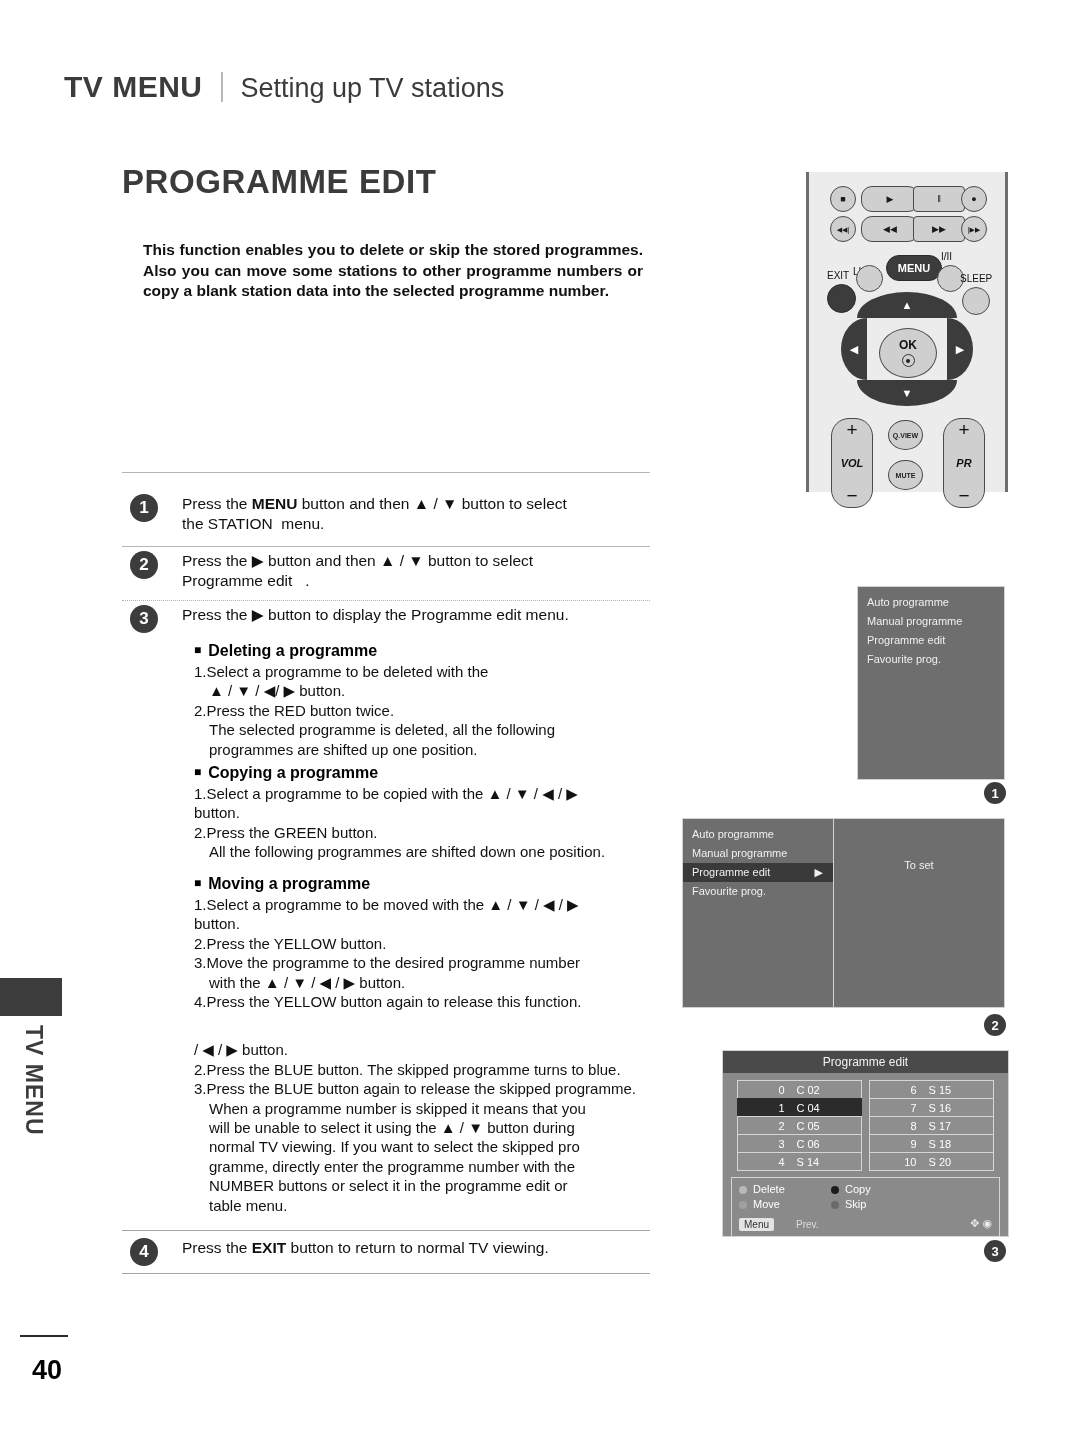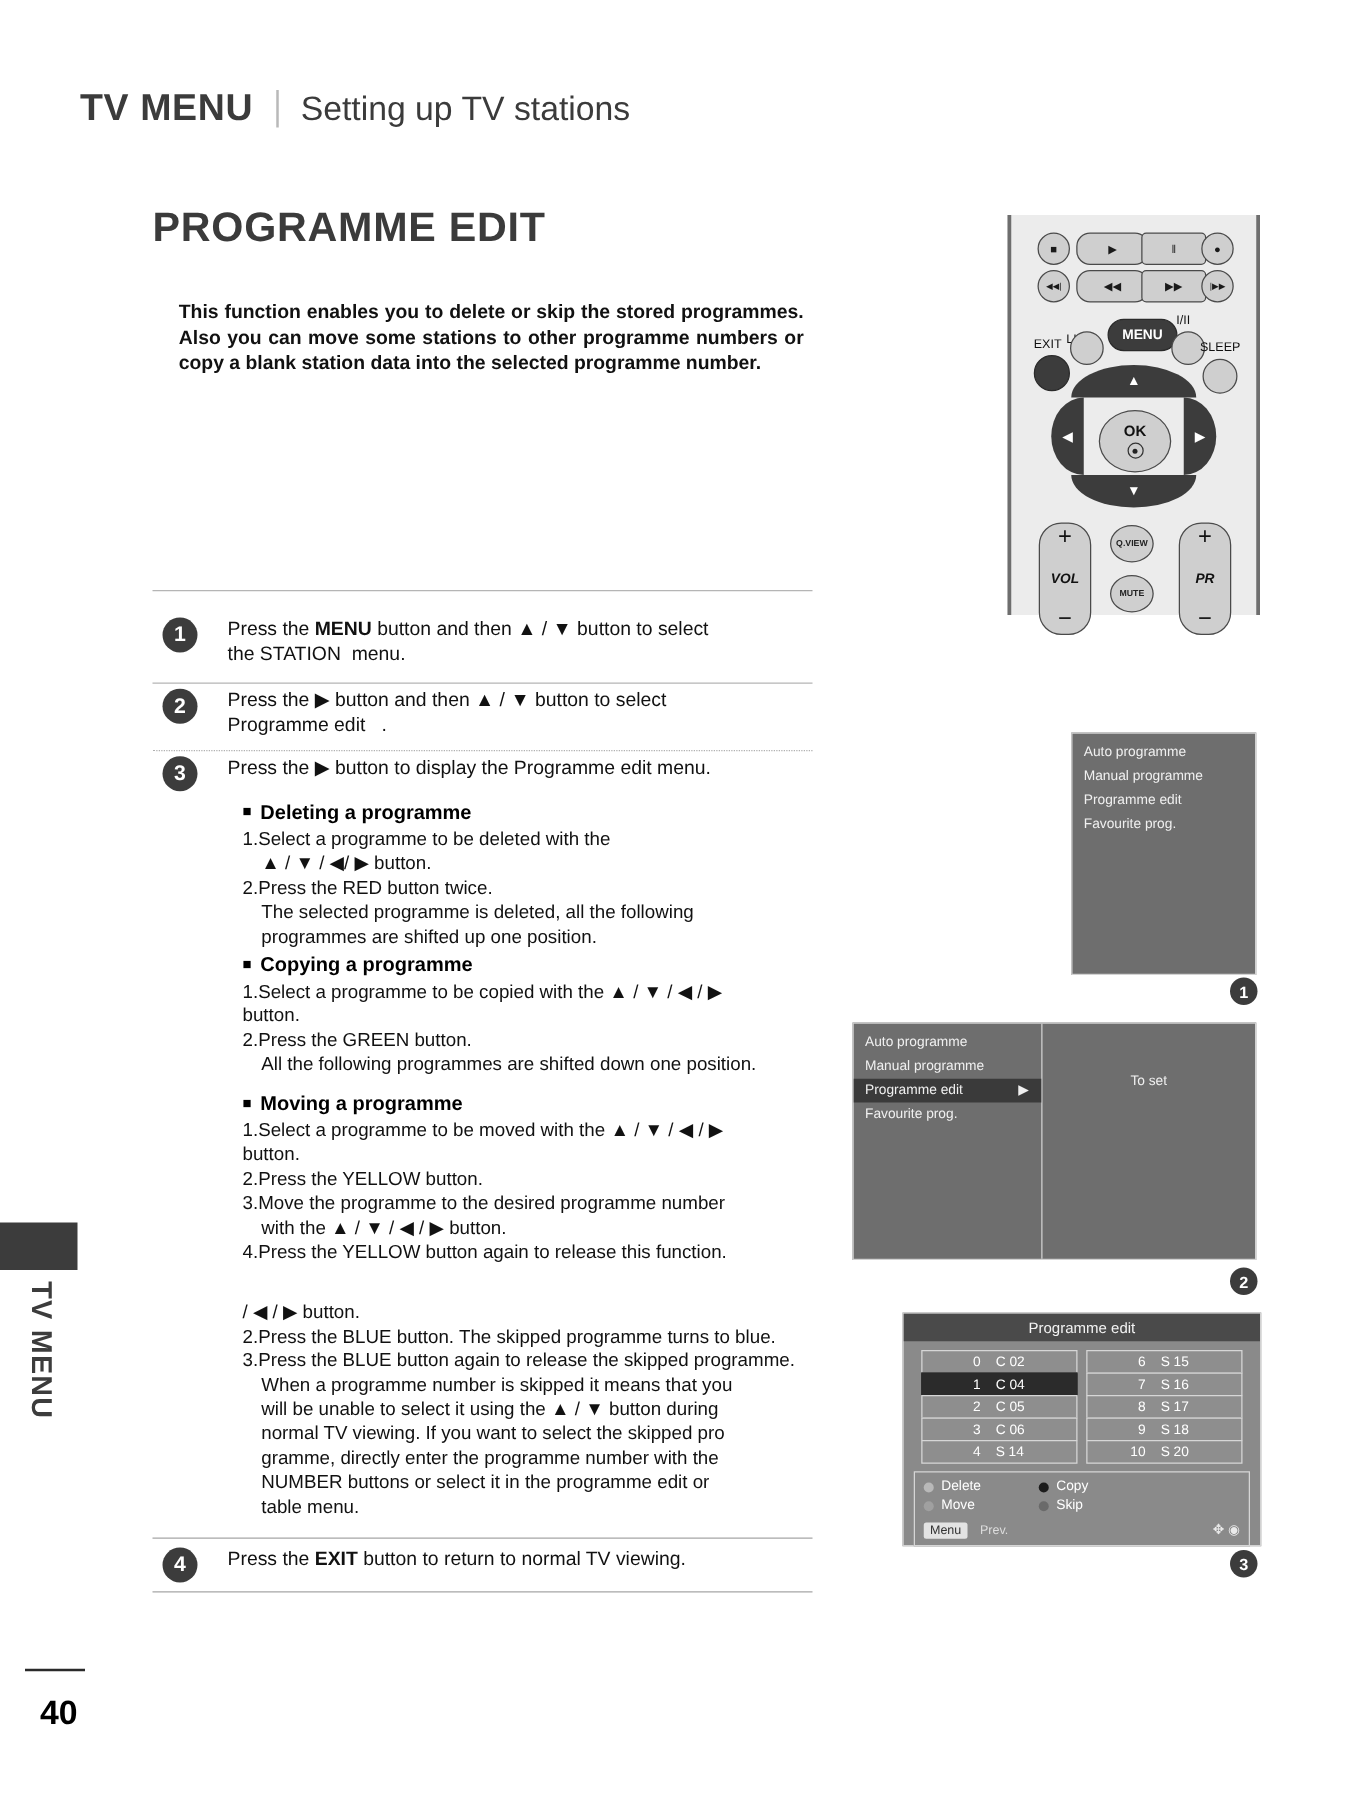--- a/index.html
+++ b/index.html
@@ -106,21 +106,21 @@
   .pe-cell.hi{background:#2b2b2b;border-color:#2b2b2b;}
   .pe-cell .n{width:16px;text-align:right;}
   .pe-cell .v{width:34px;text-align:left;}
   .pe-foot{margin:7px 8px 0 8px;background:#8a8a8a;border:1px solid #d6d6d6;
            padding:4px 7px 4px 7px;}
   .pe-frow{display:flex;font-size:11px;color:#fff;line-height:15px;}
   .pe-f{display:flex;align-items:center;width:92px;}
   .dot{width:8px;height:8px;border-radius:50%;margin-right:6px;display:inline-block;}
   .pe-bot{display:flex;align-items:center;justify-content:space-between;margin-top:2px;}
   .menuchip{background:#e3e3e3;color:#333;font-size:10px;padding:1px 5px;border-radius:2px;}
-  .prev{font-size:10px;color:#ddd;margin-left:10px;}
+  .prev{font-size:10px;color:#ddd;margin-left:22px;}
   .navicons{display:flex;align-items:center;gap:6px;font-size:11px;color:#eaeaea;}
 </style>
 </head>
 <body>
 
 <div class="page">
 
   <div class="hdr">
     <div class="hdr-main">TV MENU</div>
     <div class="hdr-sep"></div>

